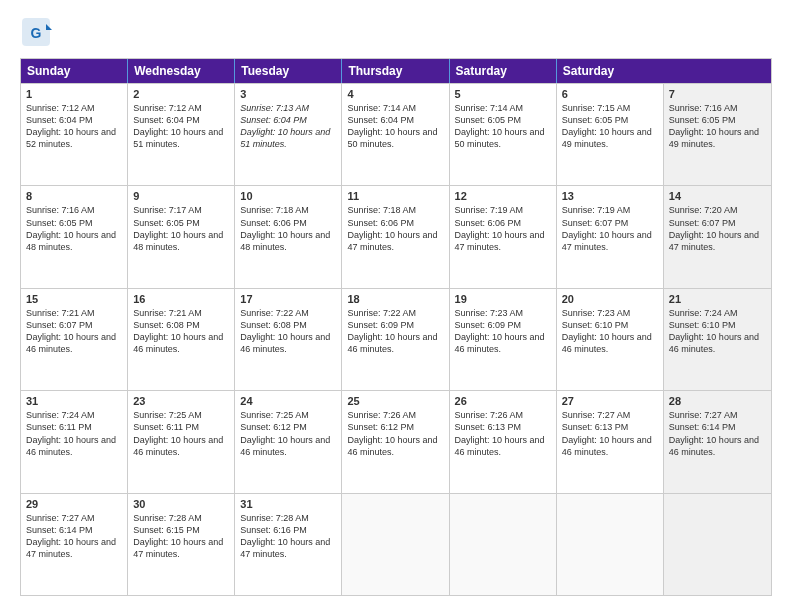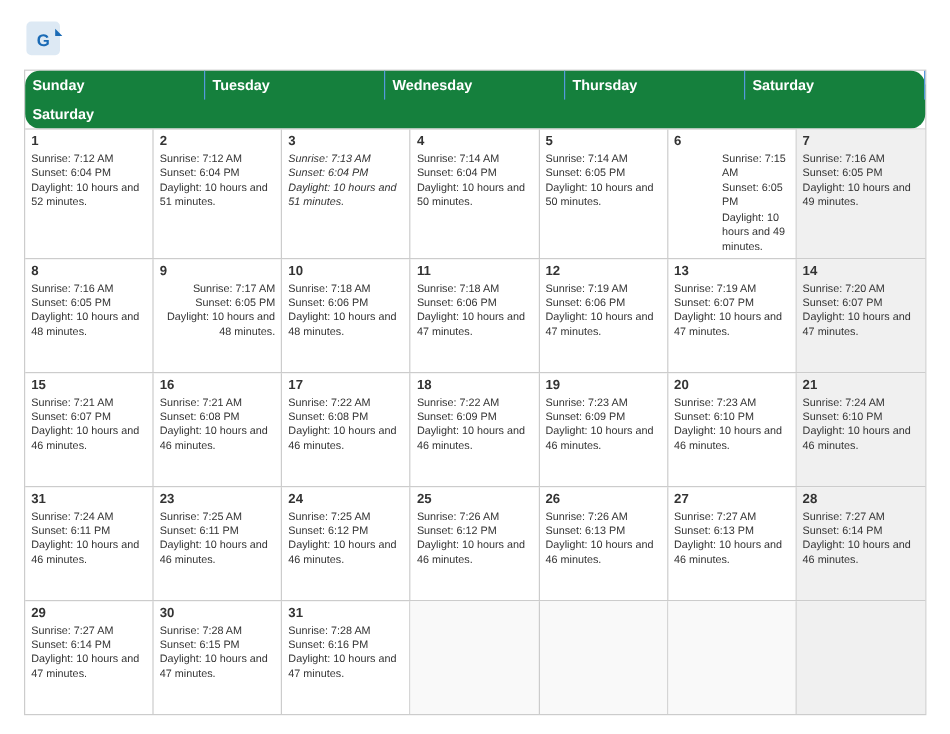--- a/index.html
+++ b/index.html
@@ -47,23 +47,22 @@
       margin-top: 2px;
     }
     .calendar {
       flex: 1;
       display: flex;
       flex-direction: column;
       border: 1px solid #ccc;
     }
     .cal-header {
       display: grid;
-      grid-template-columns: repeat(5, 1fr);
-      background: #15803d;
-      border-radius: 12px;
+      grid-template-columns: repeat(7, 1fr);
+      background: #4c1d95;
     }
     .cal-header-cell {
       color: #fff;
       font-weight: bold;
       font-size: 12px;
       padding: 5px 6px;
       border-right: 1px solid #5599dd;
     }
     .cal-header-cell:last-child { border-right: none; }
     .cal-body {
@@ -119,22 +118,22 @@
     </div>
     <div class="title-section">
       <div class="month-title"></div>
       <div class="location"></div>
     </div>
   </div>
 
   <div class="calendar">
     <div class="cal-header">
     <div class="cal-header-cell">Sunday</div>
+        <div class="cal-header-cell">Wednesday</div>
         <div class="cal-header-cell">Tuesday</div>
-        <div class="cal-header-cell">Wednesday</div>
         <div class="cal-header-cell">Thursday</div>
         <div class="cal-header-cell">Saturday</div>
         <div class="cal-header-cell">Saturday</div>
       </div>
     <div class="cal-body">
     <div class="cal-row">
           <div class="cal-cell">
             <span class="day-num">1</span>
             <div class="cell-text" style="white-space: pre-line;">Sunrise: 7:12 AM
 Sunset: 6:04 PM
@@ -159,41 +158,41 @@
 Daylight: 10 hours and 50 minutes.</div>
           </div>
           <div class="cal-cell">
             <span class="day-num">5</span>
             <div class="cell-text" style="white-space: pre-line;">Sunrise: 7:14 AM
 Sunset: 6:05 PM
 Daylight: 10 hours and 50 minutes.</div>
           </div>
           <div class="cal-cell">
             <span class="day-num">6</span>
-            <div class="cell-text" style="white-space: pre-line; margin-left: 40px;">Sunrise: 7:15 AM
+            <div class="cell-text" style="white-space: pre-line;">Sunrise: 7:15 AM
 Sunset: 6:05 PM
 Daylight: 10 hours and 49 minutes.</div>
           </div>
           <div class="cal-cell shaded">
             <span class="day-num">7</span>
             <div class="cell-text" style="white-space: pre-line;">Sunrise: 7:16 AM
 Sunset: 6:05 PM
 Daylight: 10 hours and 49 minutes.</div>
           </div>
         </div>
         <div class="cal-row">
           <div class="cal-cell">
             <span class="day-num">8</span>
             <div class="cell-text" style="white-space: pre-line;">Sunrise: 7:16 AM
 Sunset: 6:05 PM
 Daylight: 10 hours and 48 minutes.</div>
           </div>
           <div class="cal-cell">
             <span class="day-num">9</span>
-            <div class="cell-text" style="white-space: pre-line; text-align: right;">Sunrise: 7:17 AM
+            <div class="cell-text" style="white-space: pre-line;">Sunrise: 7:17 AM
 Sunset: 6:05 PM
 Daylight: 10 hours and 48 minutes.</div>
           </div>
           <div class="cal-cell">
             <span class="day-num">10</span>
             <div class="cell-text" style="white-space: pre-line;">Sunrise: 7:18 AM
 Sunset: 6:06 PM
 Daylight: 10 hours and 48 minutes.</div>
           </div>
           <div class="cal-cell">

